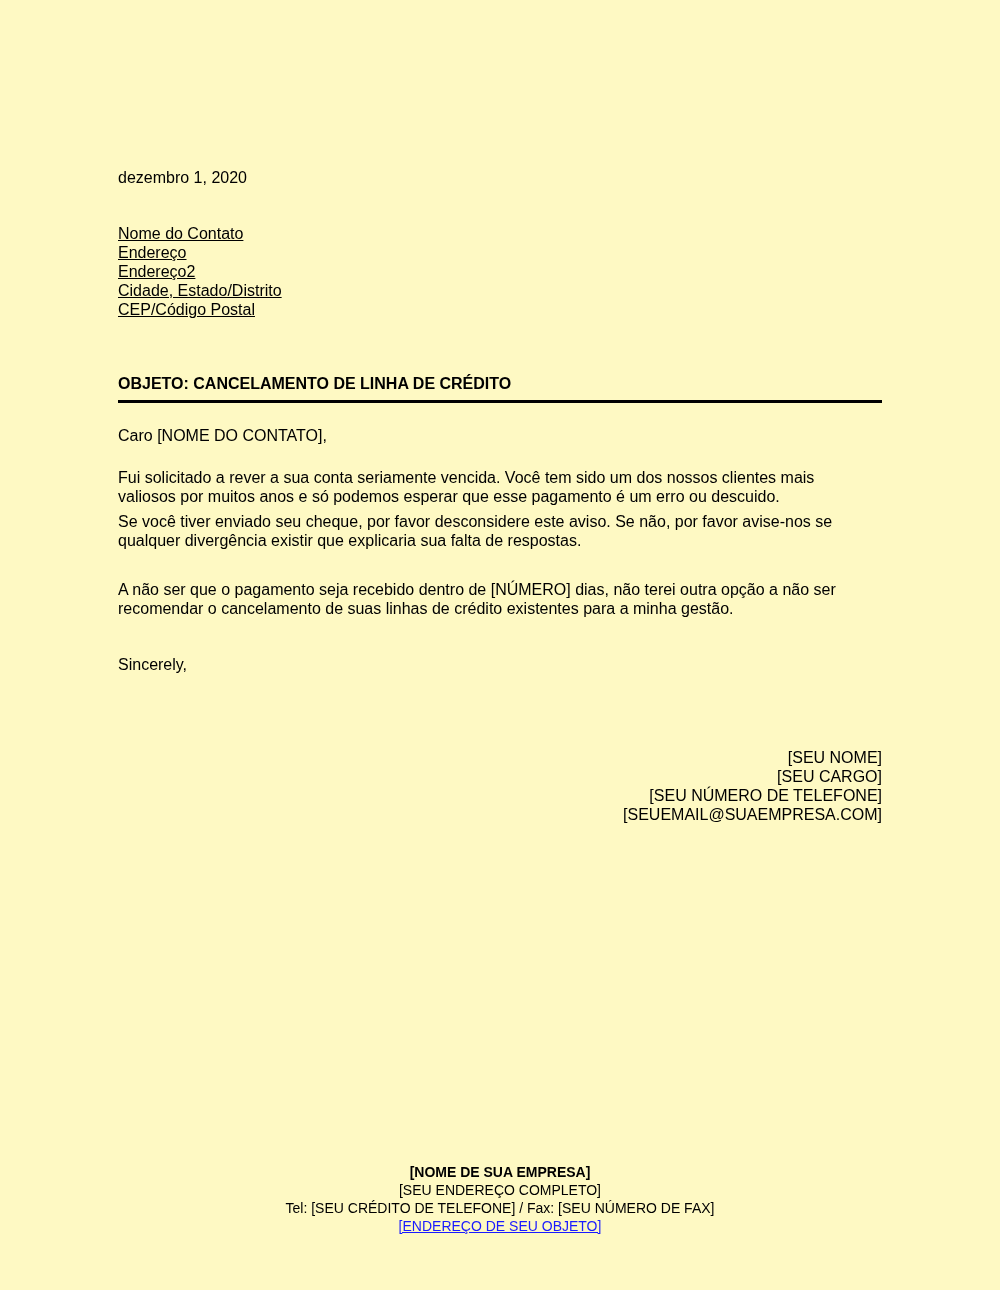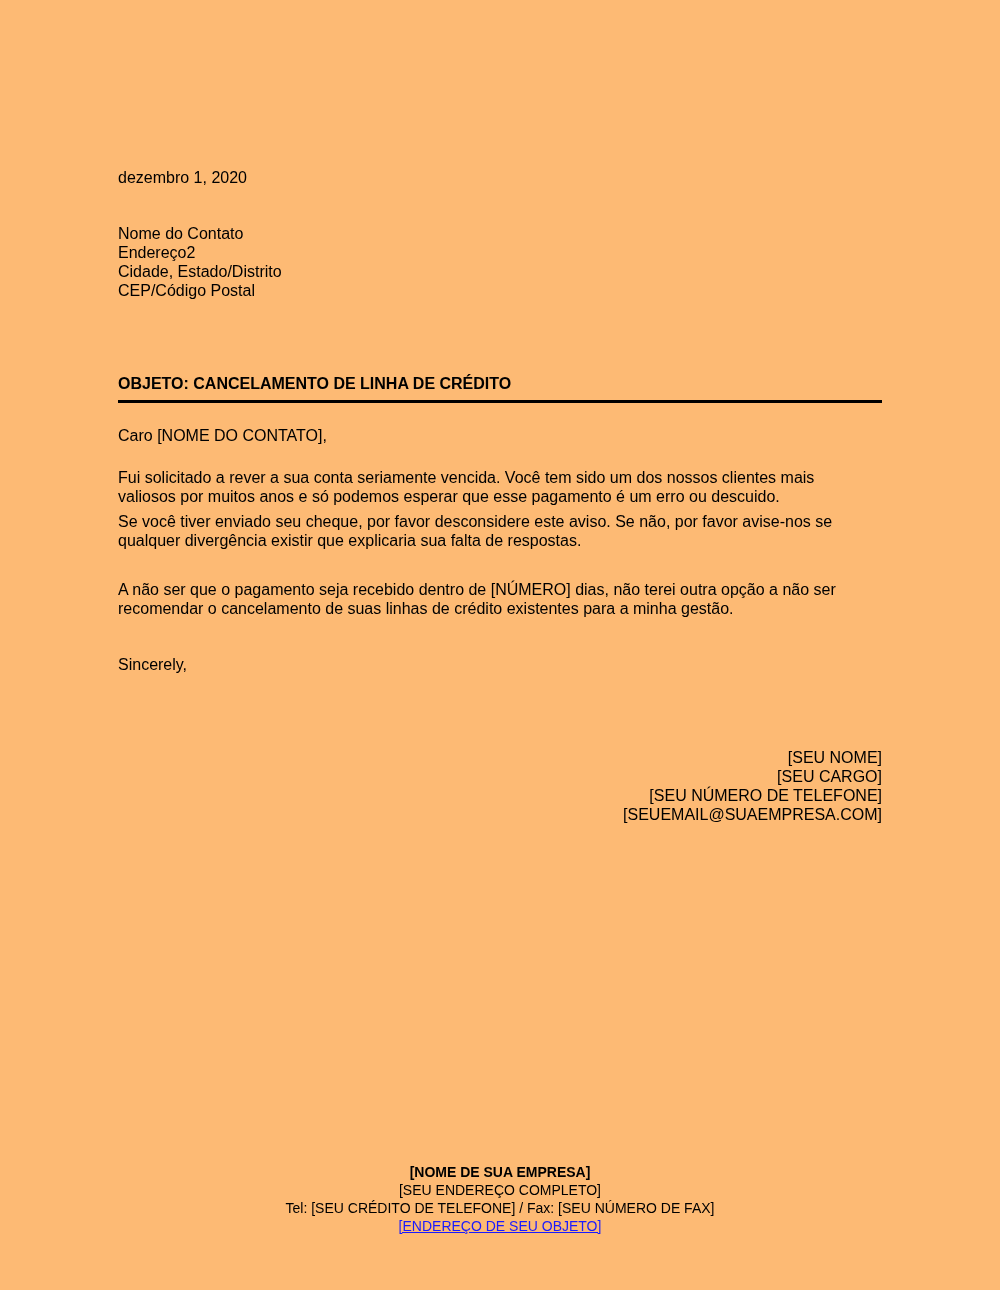--- a/index.html
+++ b/index.html
@@ -15,30 +15,30 @@
       font-family: "Liberation Sans", sans-serif;
       color: #000000;
       font-size: 16px;
       line-height: 19px;
     }
     .page {
       position: absolute;
       left: 0; top: 0;
       width: 1000px;
       height: 1290px;
-      background: #fdba74;
+      background: #fef9c3;
     }
     .block {
       position: absolute;
       left: 118px;
       width: 764px;
     }
     .line { display: block; white-space: nowrap; }
     .date { top: 168px; }
-    .recipient { top: 224px; }
+    .recipient { top: 224px; text-decoration: underline; }
     .subject {
       top: 374px;
       font-weight: bold;
     }
     .rule {
       position: absolute;
       left: 118px;
       top: 400px;
       width: 764px;
       height: 3px;
@@ -69,20 +69,21 @@
 <body>
 
 <div class="page">
 
   <div class="block date">
     <span class="line">dezembro 1, 2020</span>
   </div>
 
   <div class="block recipient">
     <span class="line">Nome do Contato</span>
+    <span class="line">Endereço</span>
     <span class="line">Endereço2</span>
     <span class="line">Cidade, Estado/Distrito</span>
     <span class="line">CEP/Código Postal</span>
   </div>
 
   <div class="block subject">
     <span class="line">OBJETO: CANCELAMENTO DE LINHA DE CRÉDITO</span>
   </div>
 
   <div class="rule"></div>

